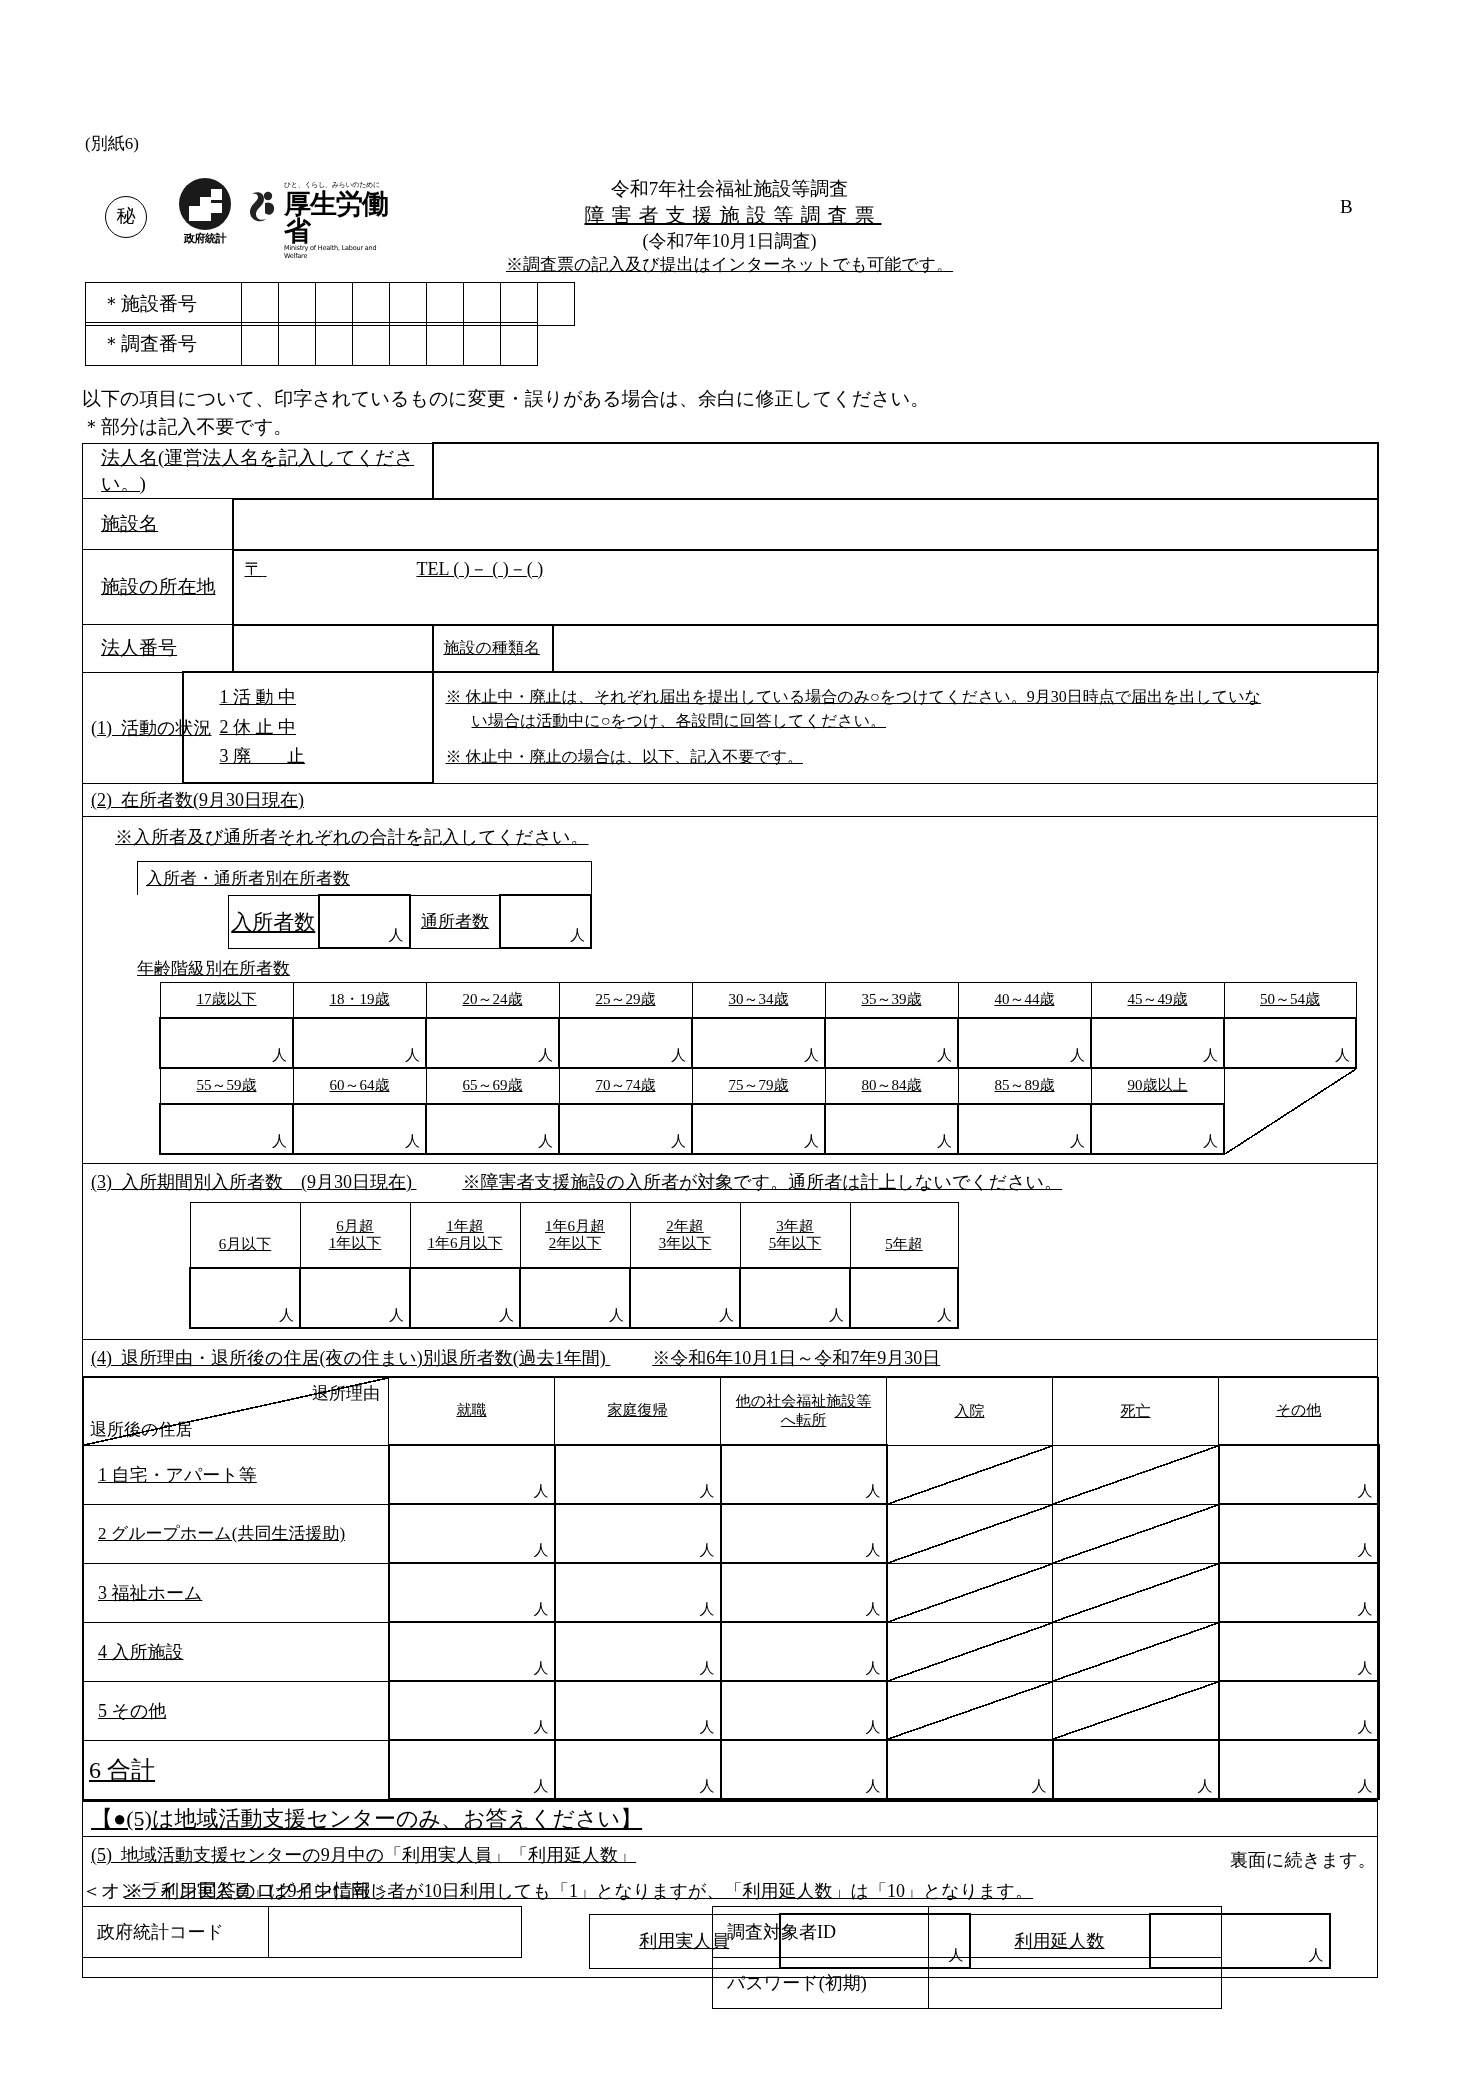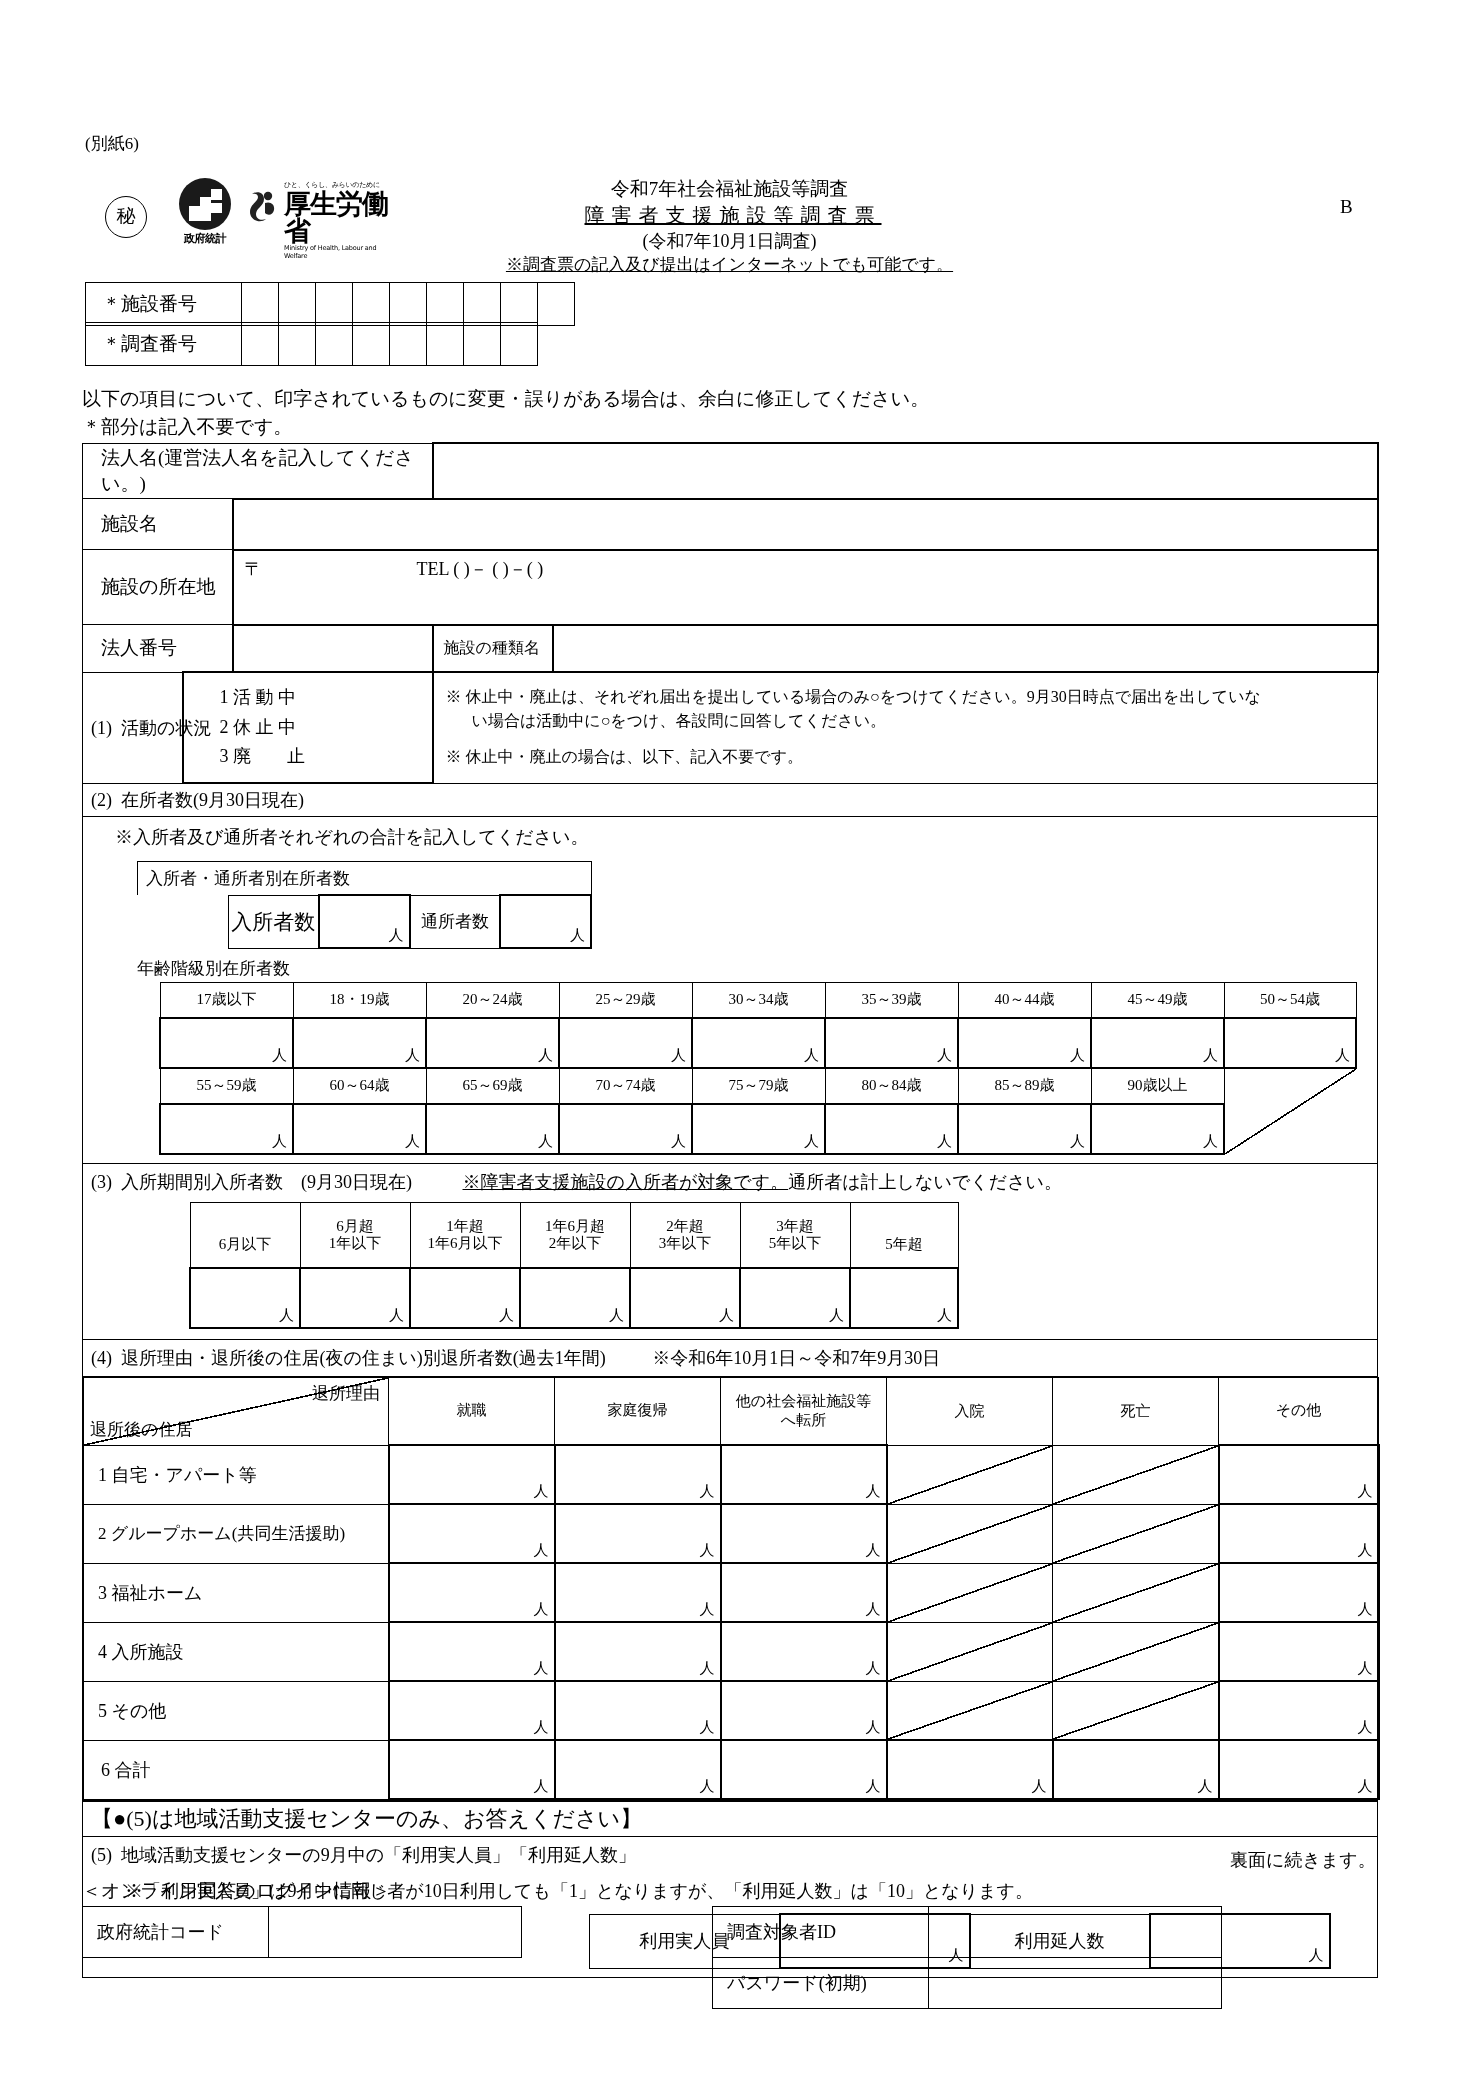--- a/index.html
+++ b/index.html
@@ -58,21 +58,21 @@
   
   #p1{left:82px;top:386px;font-size:19px;}
   #p2{left:82px;top:414px;font-size:19px;}
 
   
   .mtbl{border-collapse:collapse;table-layout:fixed;}
   .mtbl td{border:1.4px solid #000;vertical-align:middle;}
   .thick{border:2.6px solid #000 !important;}
   .tl{padding-left:14px;}
 
-  #main{left:82px;top:442px;width:1295px;}
+  #main{left:82px;top:442px;width:1295px;text-decoration:underline;}
 
   .rowlbl{font-size:19px;padding-left:18px;}
 
   
   .stbl{border-collapse:collapse;table-layout:fixed;}
   .stbl td{border:1.2px solid #000;}
   .hdrcell{font-size:15px;text-align:center;height:32px;line-height:1.15;}
   .ancell{height:46px;position:relative;}
   .ancell .nin{position:absolute;right:5px;bottom:2px;font-size:15px;}
   .bx{border:2.4px solid #000 !important;}
@@ -537,21 +537,21 @@
                     <span class="nin">人</span>
                   </td>
             <td class="ancell diag"></td>
             <td class="ancell diag"></td>
             <td class="ancell bx">
                     <span class="nin">人</span>
                   </td>
           </tr>
 
           <tr>
-            <td class="nw" style="height:56px;font-size:18px;padding-left:17px;">6  合計</td>
+            <td class="nw" style="height:56px;font-size:24px;padding-left:5px;">6  合計</td>
             <td class="ancell bx">
                     <span class="nin">人</span>
                   </td>
             <td class="ancell bx">
                     <span class="nin">人</span>
                   </td>
             <td class="ancell bx">
                     <span class="nin">人</span>
                   </td>
             <td class="ancell bx">

